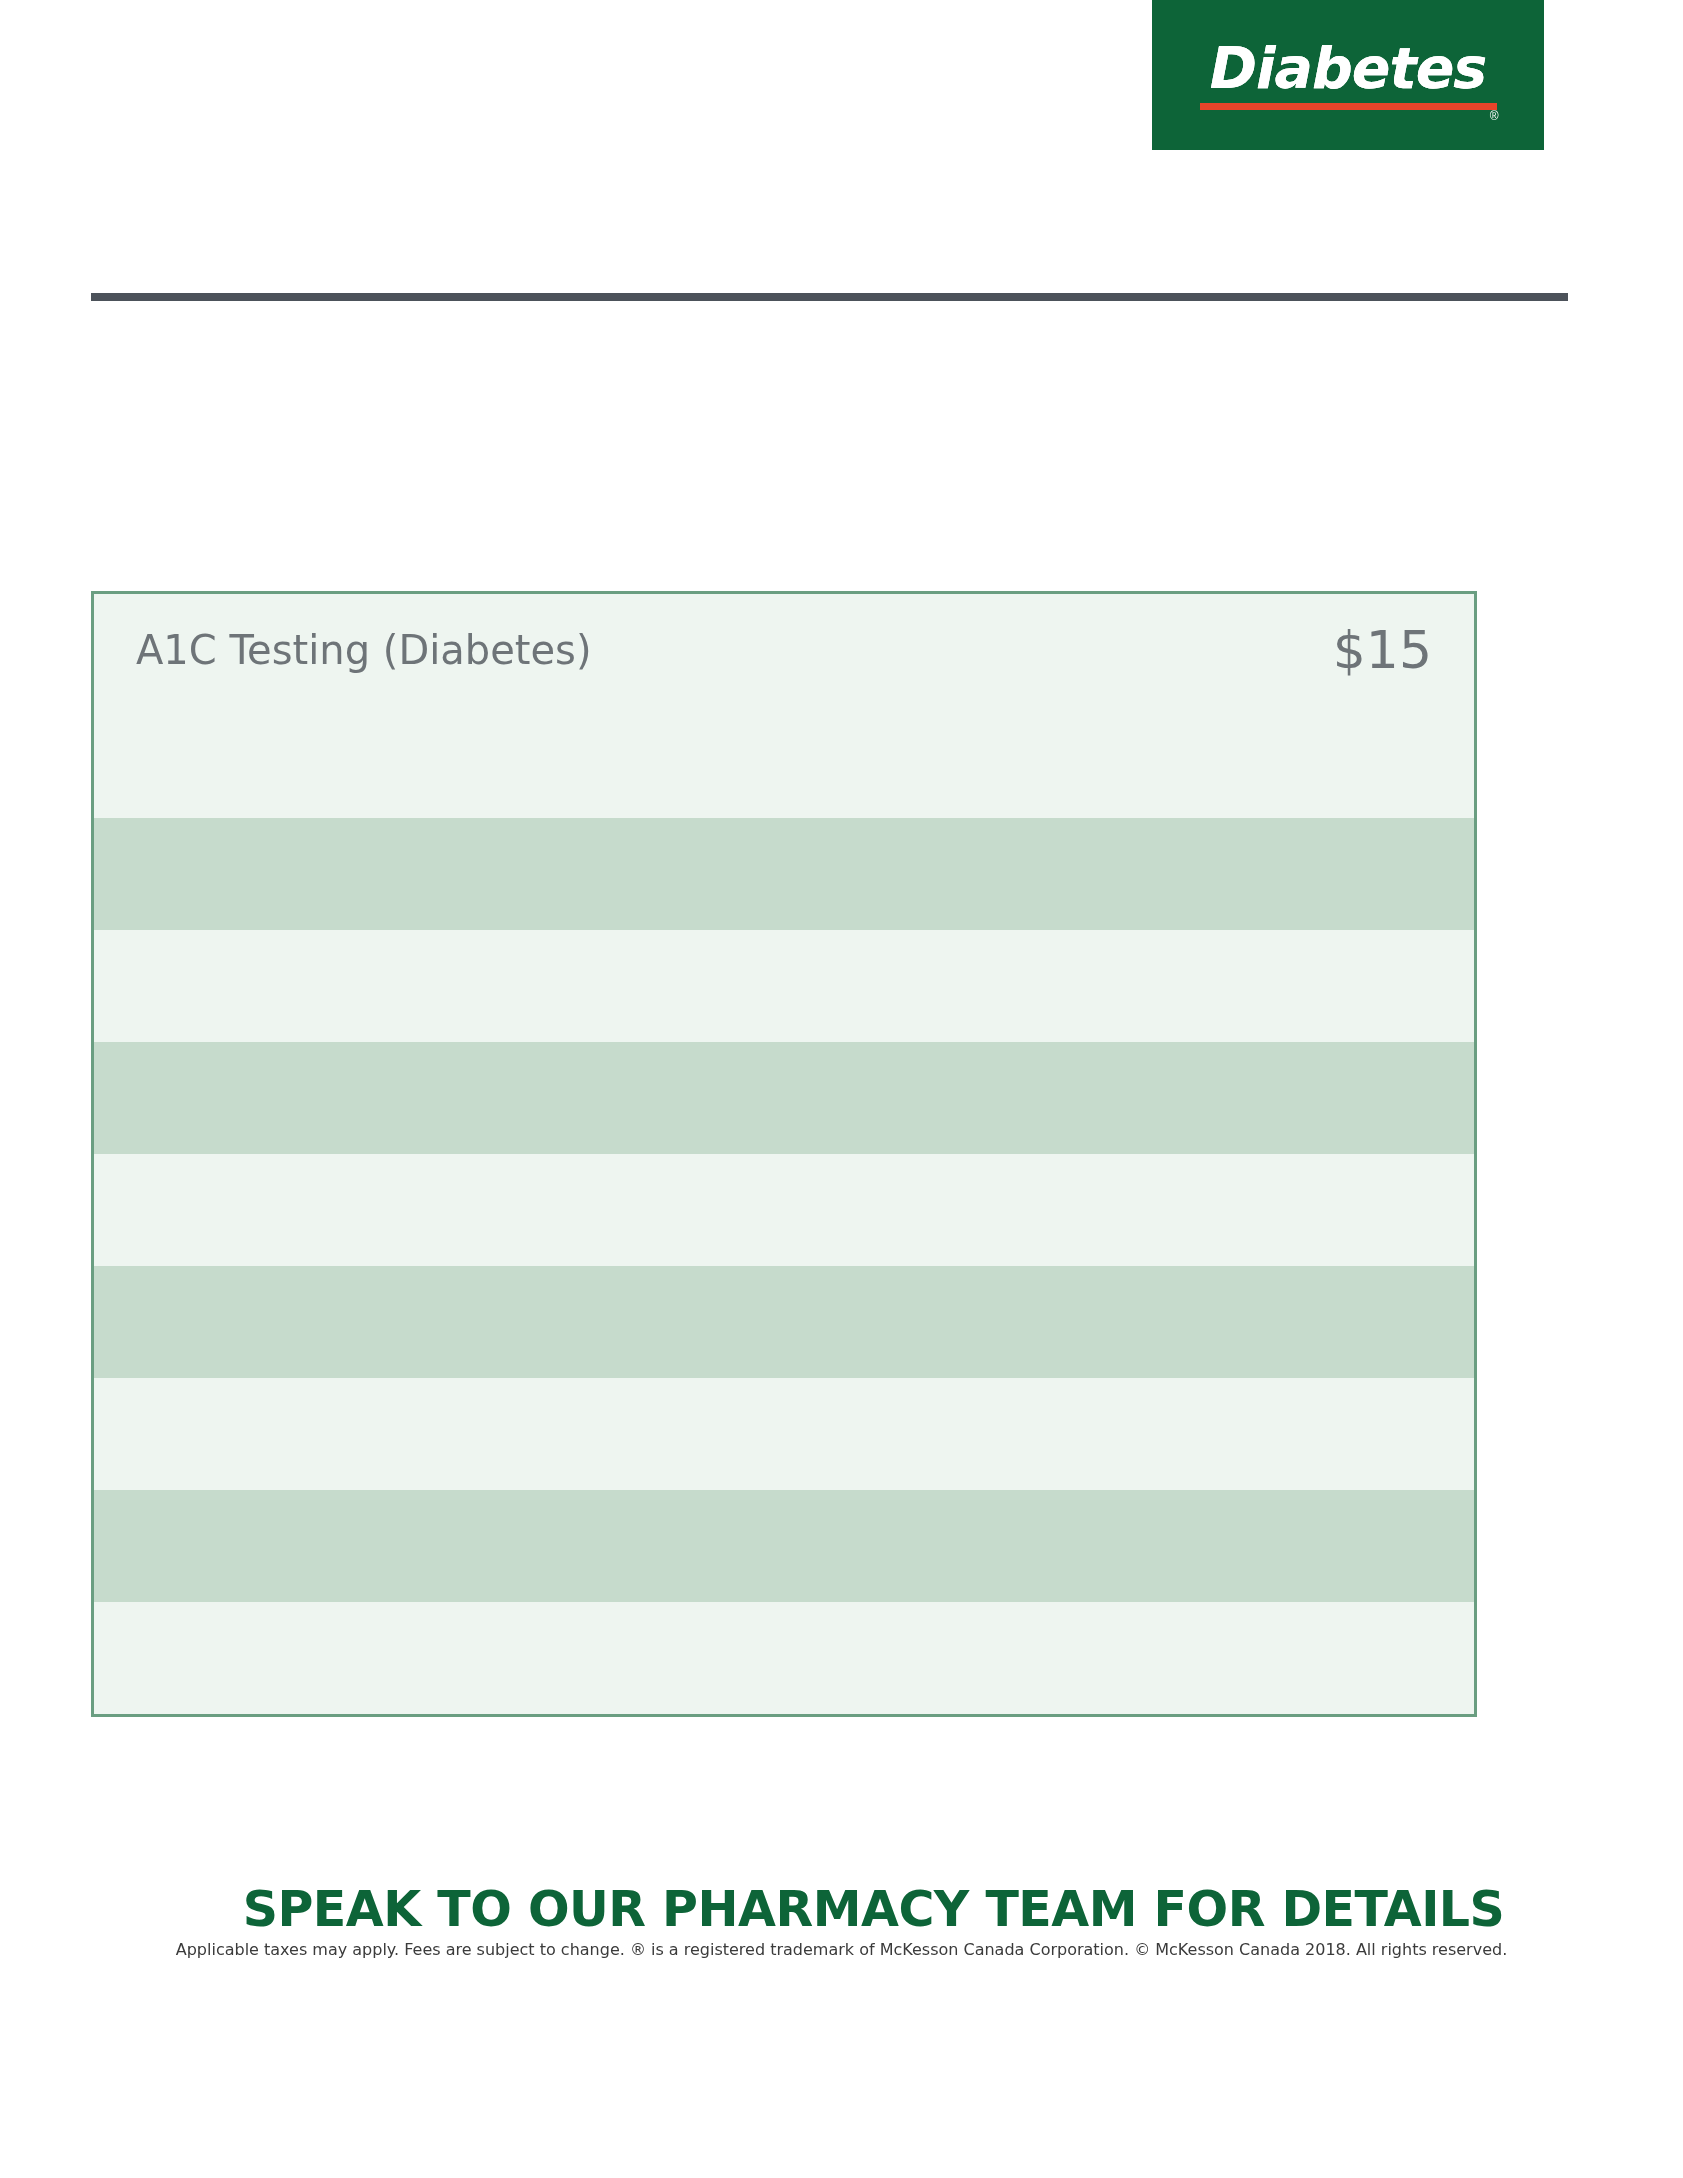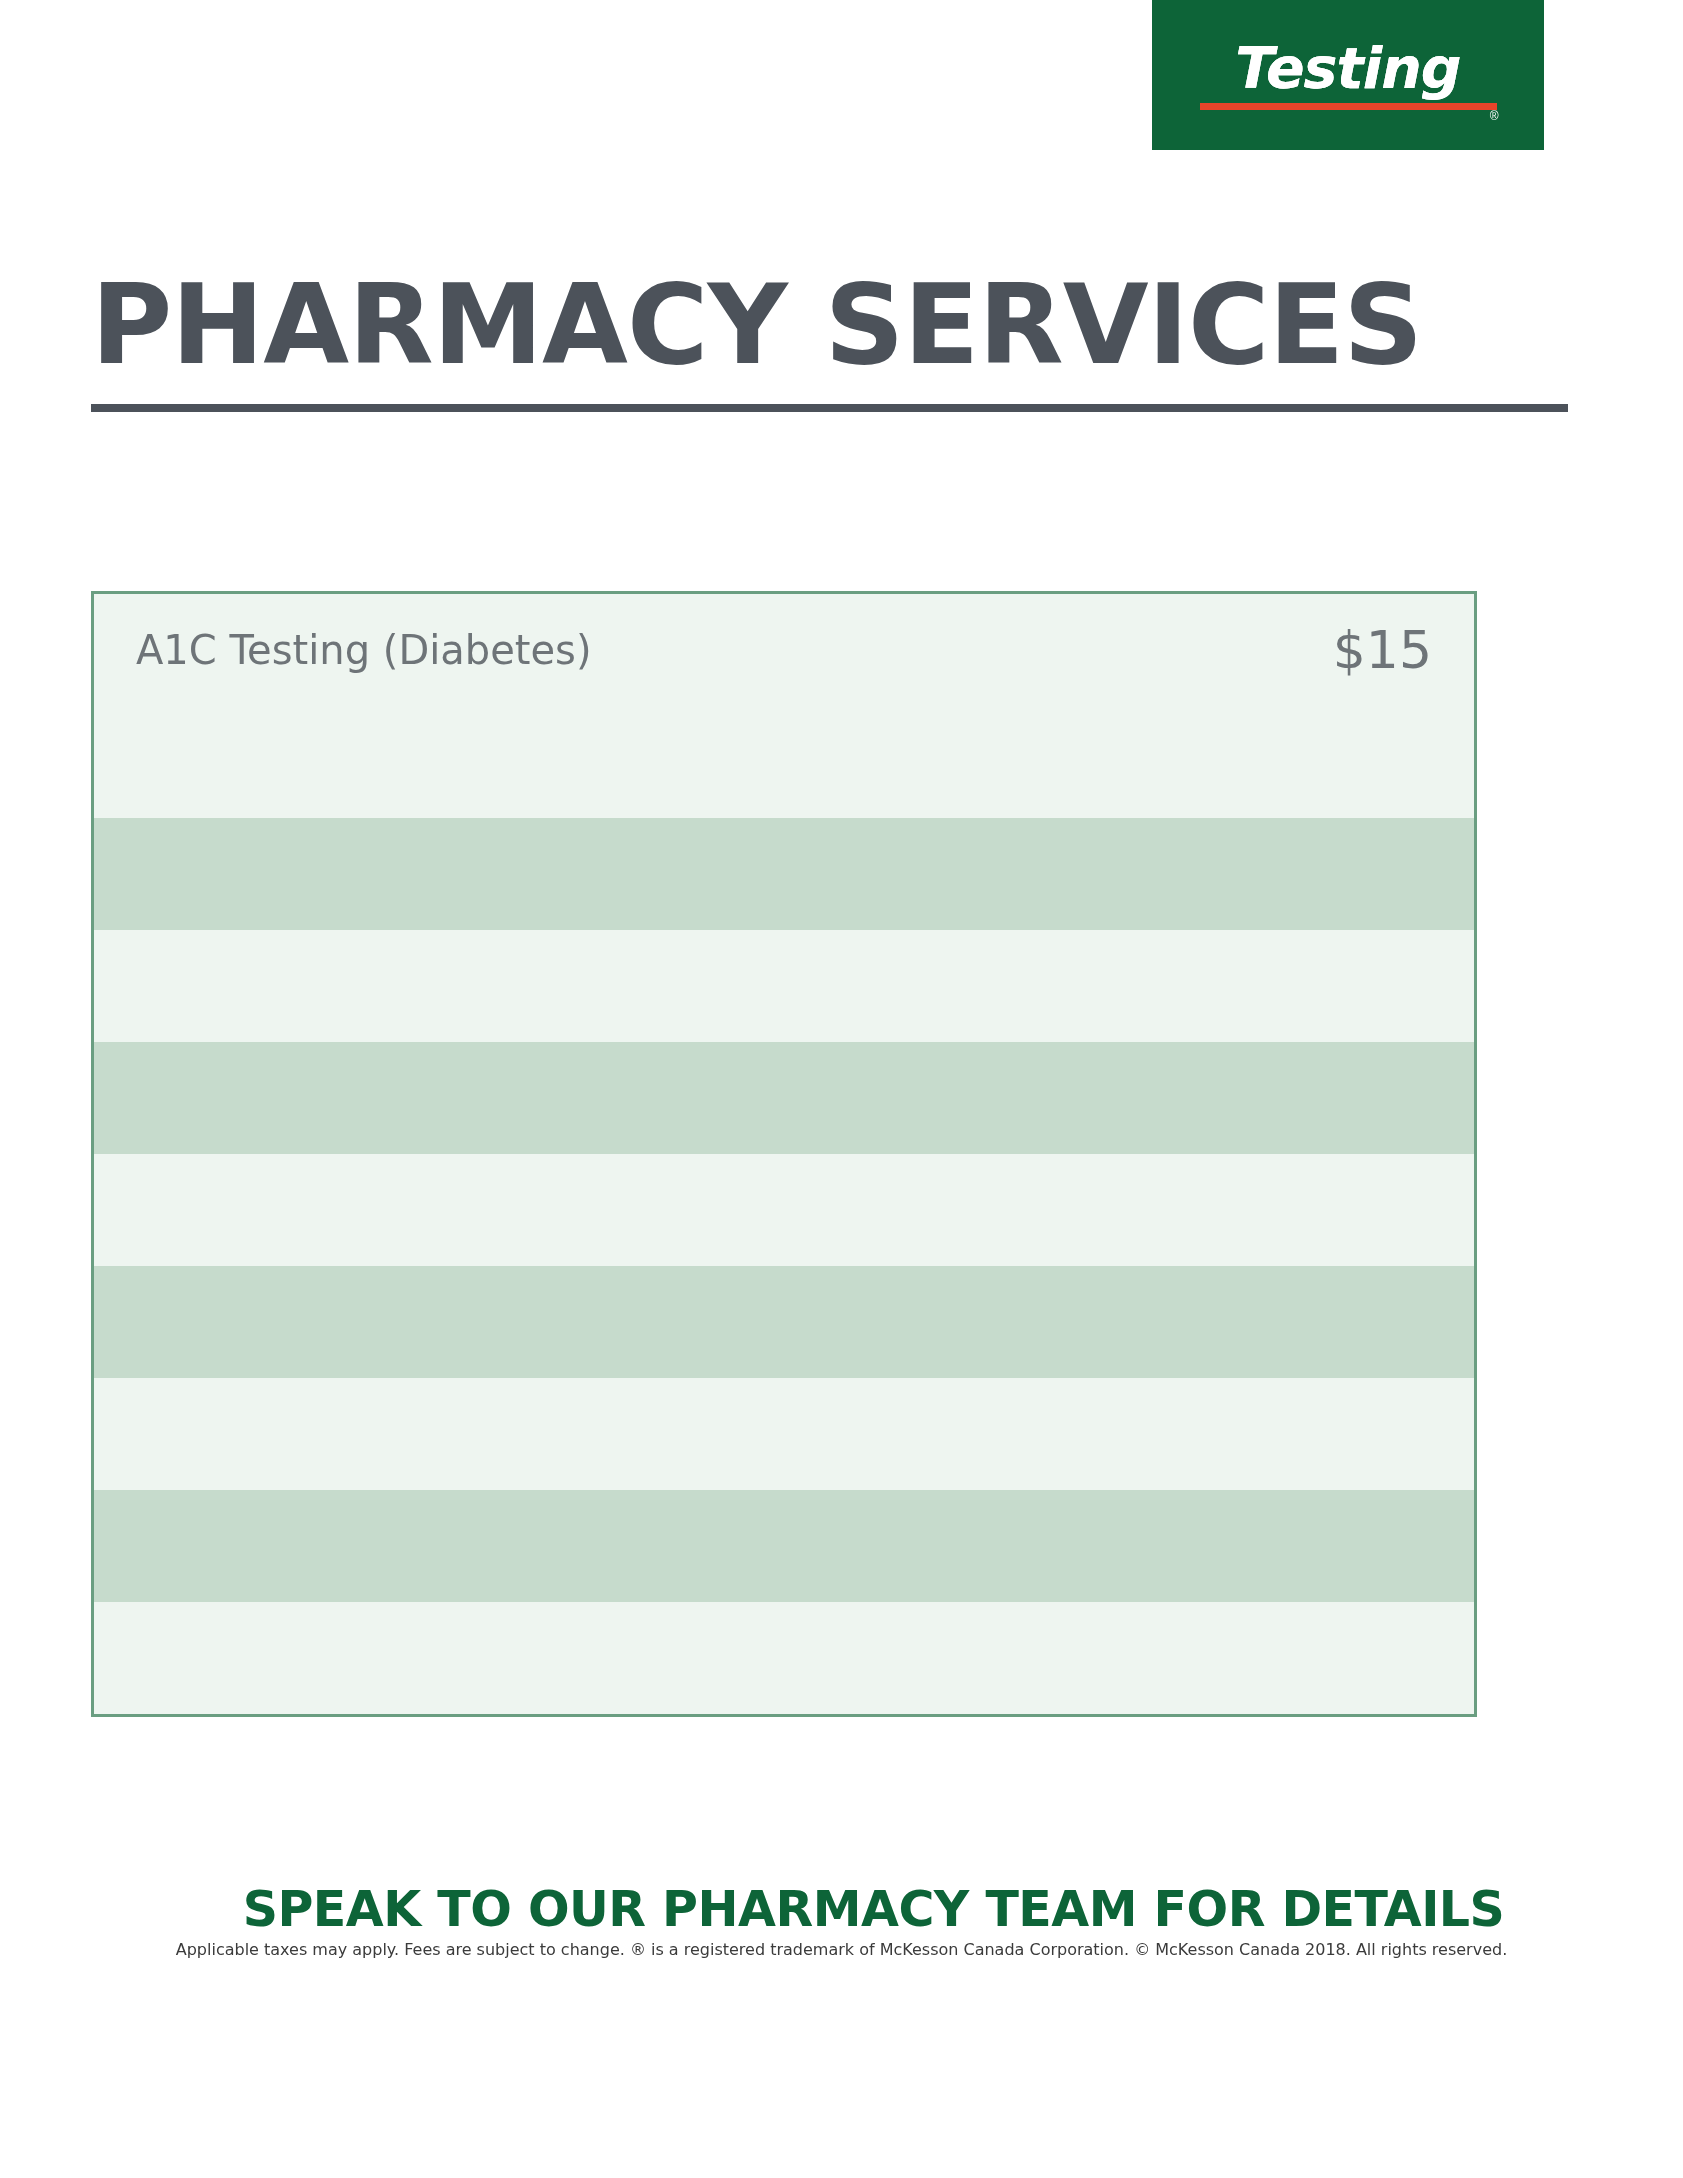--- a/index.html
+++ b/index.html
@@ -139,28 +139,27 @@
     text-align: center;
     font-family: "DejaVu Sans", sans-serif;
     font-size: 16px;
     color: #3b3b3b;
   }
 </style>
 </head>
 <body>
 
 <div class="logo-block">
-  <div class="logo-wordmark">Testing</div>
+  <div class="logo-wordmark">Diabetes</div>
   <div class="logo-underline">
     <span class="logo-reg">®</span>
   </div>
 </div>
 
 <div class="title-wrap">
-  <h1 class="page-title">PHARMACY SERVICES</h1>
   <div class="title-rule"></div>
 </div>
 
 <div class="services-box">
   <div class="service-row shade-light">
     <span class="service-name">A1C Testing (Diabetes)</span>
     <span class="service-price">$15</span>
   </div>
   <div class="service-row shade-light">
     <span class="service-name"></span>

